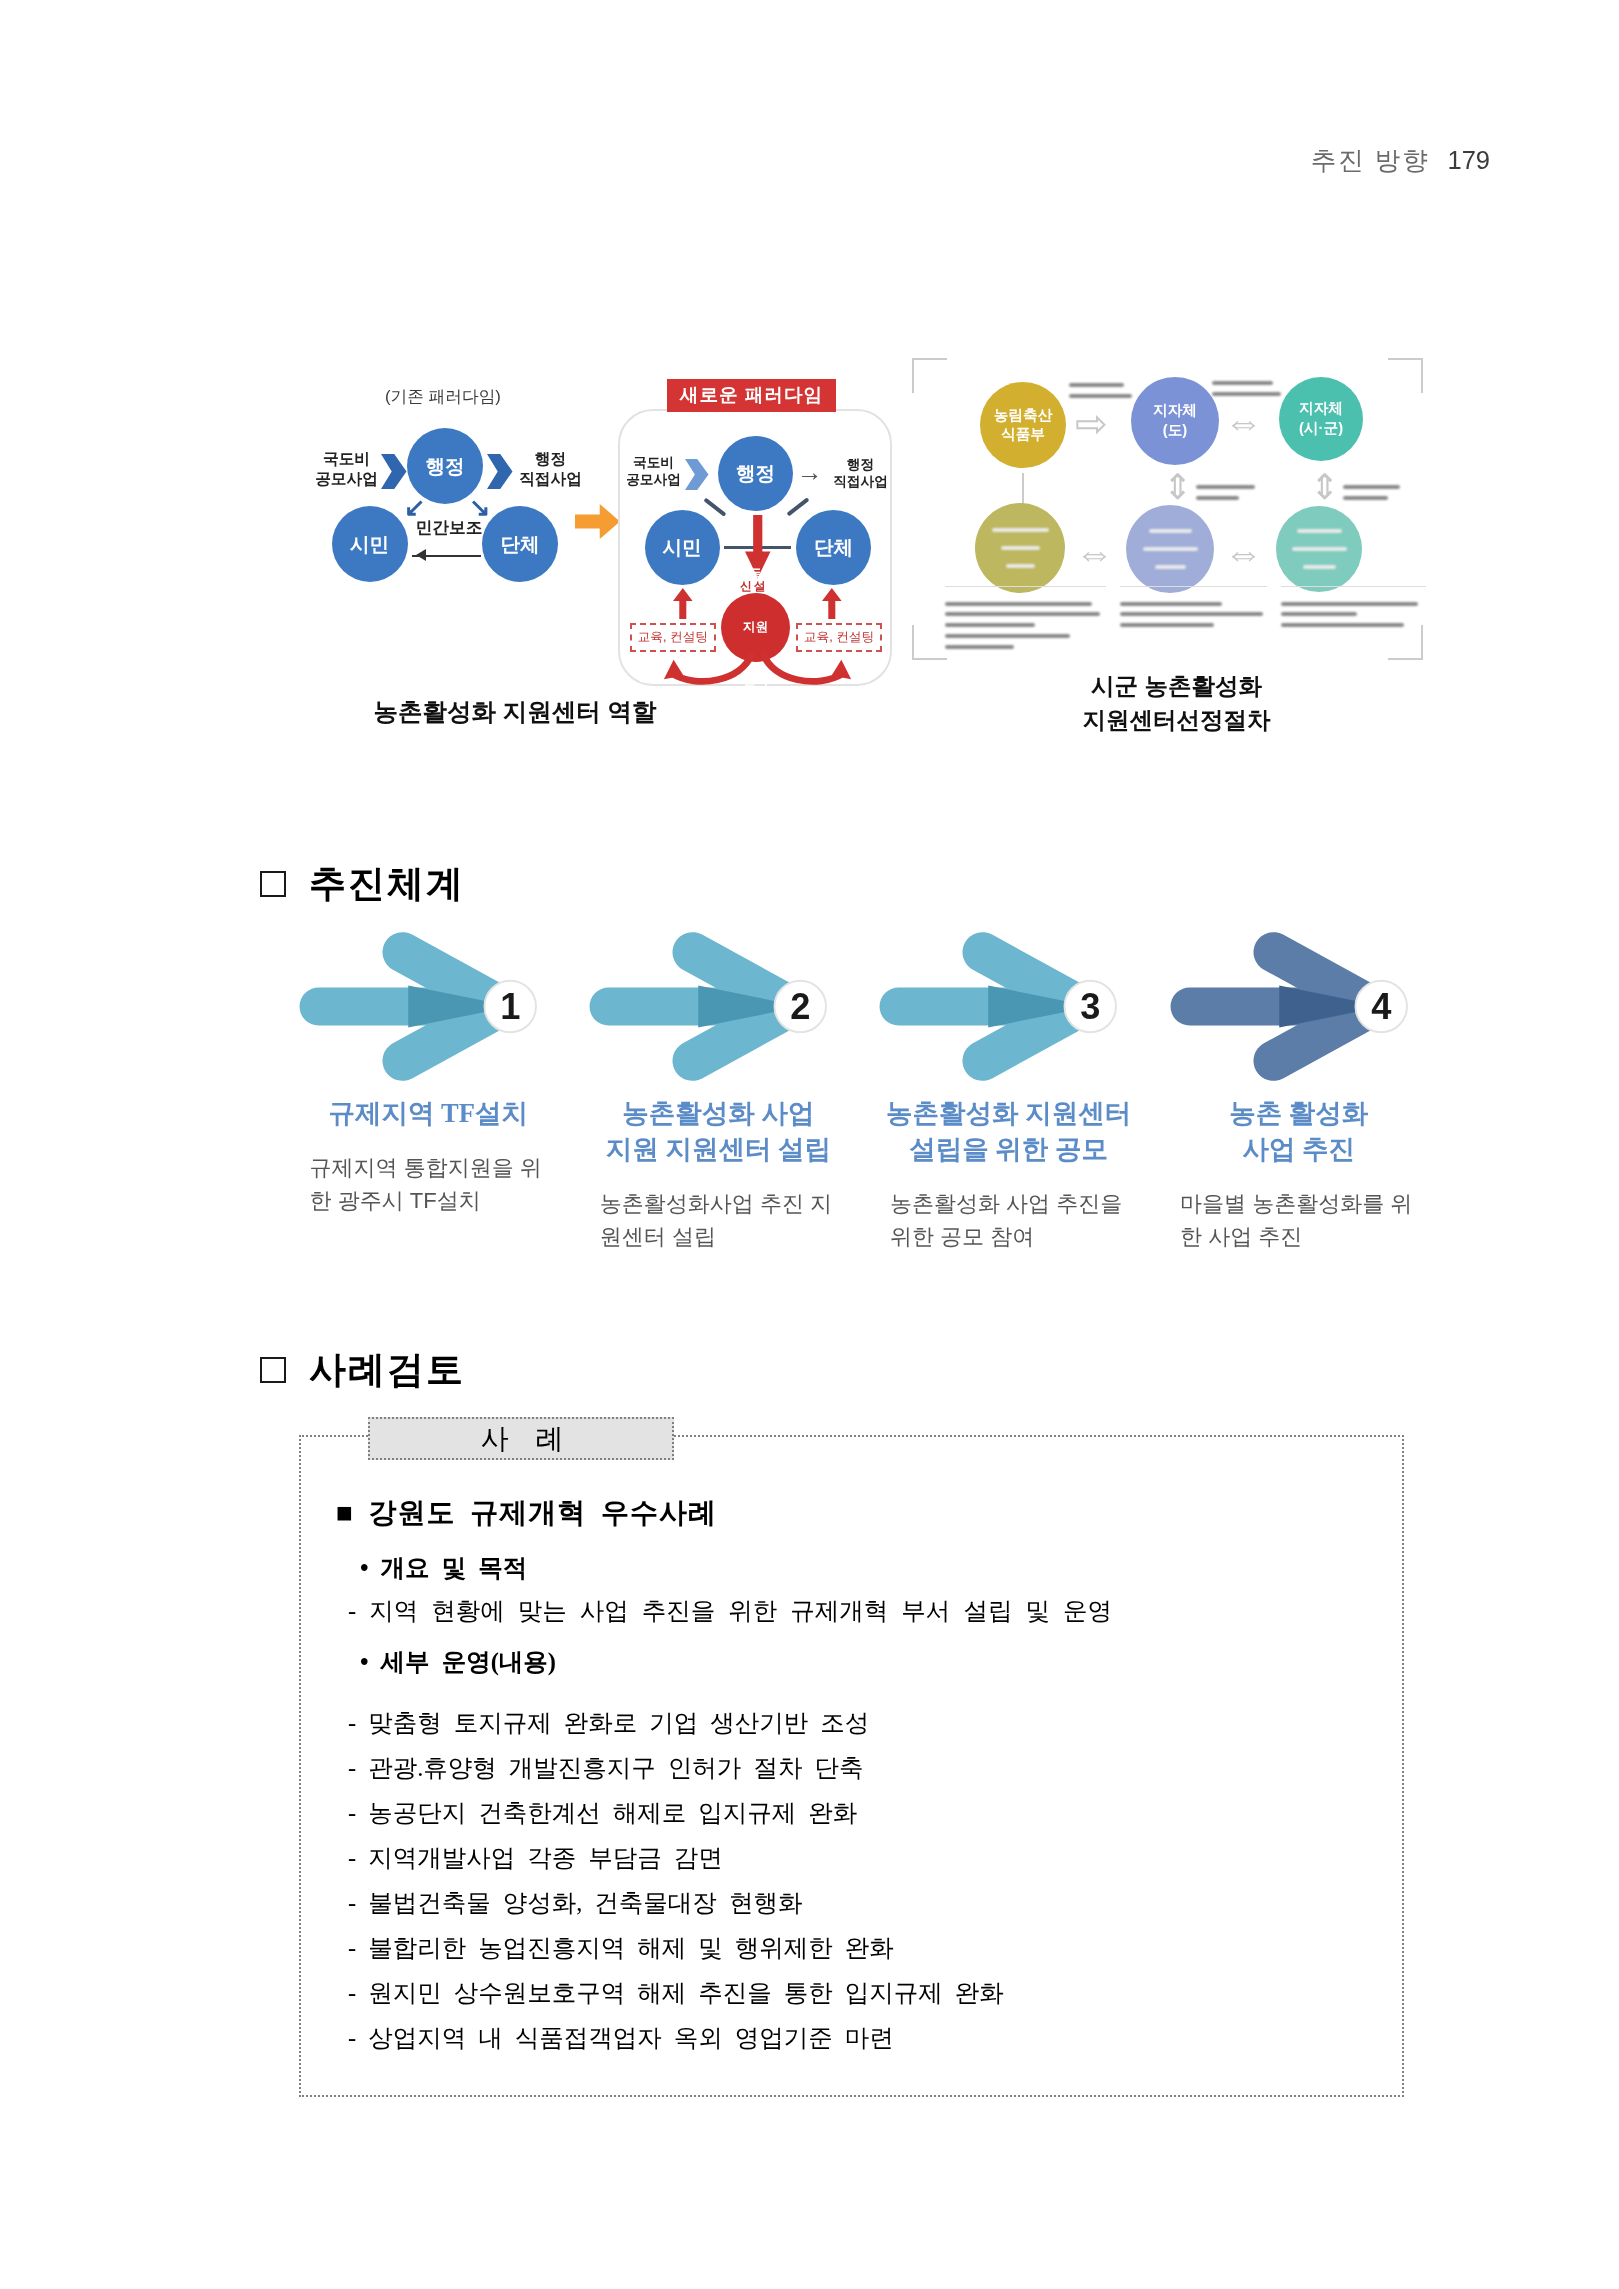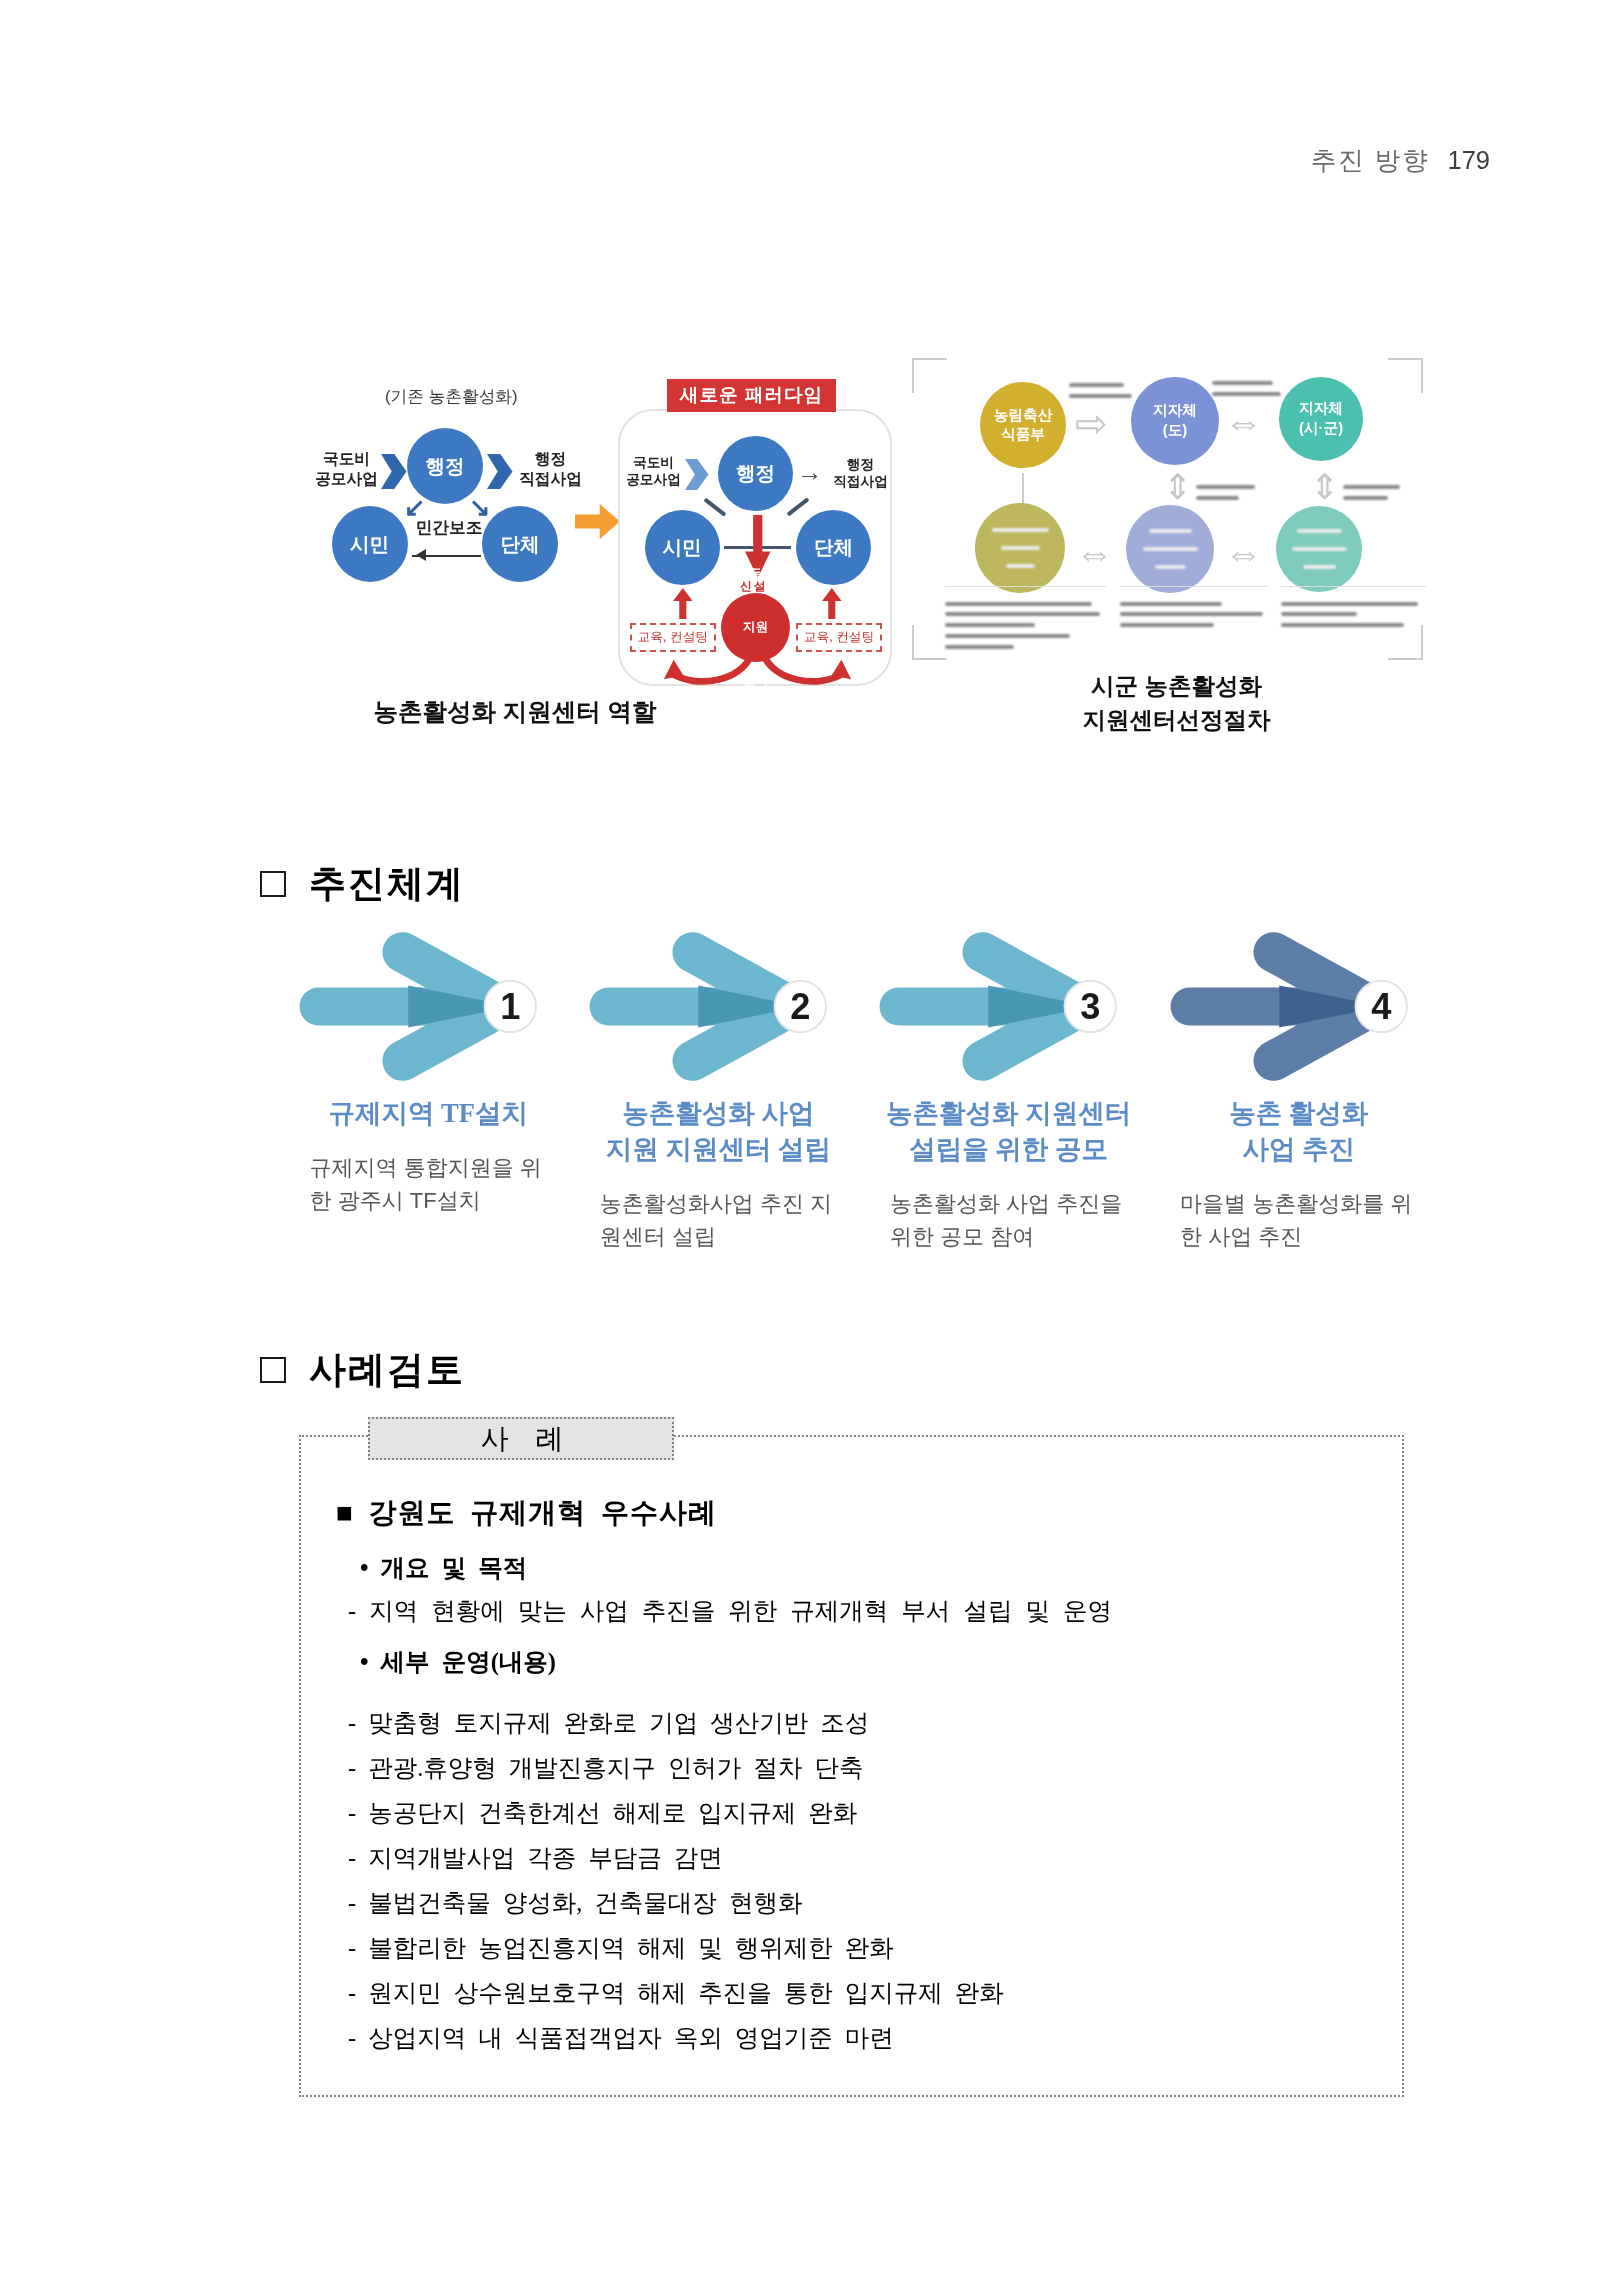--- a/index.html
+++ b/index.html
@@ -75,21 +75,21 @@
 </style>
 </head>
 <body>
 <div class="page">
 
   <div class="hdr">
     <span>추진 방향</span><span class="pg">179</span>
   </div>
 
   <div class="fig-left">
-    <div class="old-label" style="left:71px; top:21.6px;">(기존 농촌활성화)</div>
+    <div class="old-label" style="left:71px; top:21.6px;">(기존 패러다임)</div>
 
     <div class="lbl2" style="left:0; top:86px; width:65px; font-size:15.7px;">
       <div>국도비</div>
       <div>공모사업</div>
     </div>
     <div class="chev" style="left:67px; top:91px; width:25.5px; height:35px;"></div>
     <div class="circ b" style="left:93px; top:65px; width:76px; height:76px;">행정</div>
     <div class="chev" style="left:173px; top:91px; width:25.5px; height:35px;"></div>
     <div class="lbl2" style="left:202px; top:86px; width:69px; font-size:15.7px;">
       <div>행정</div>

